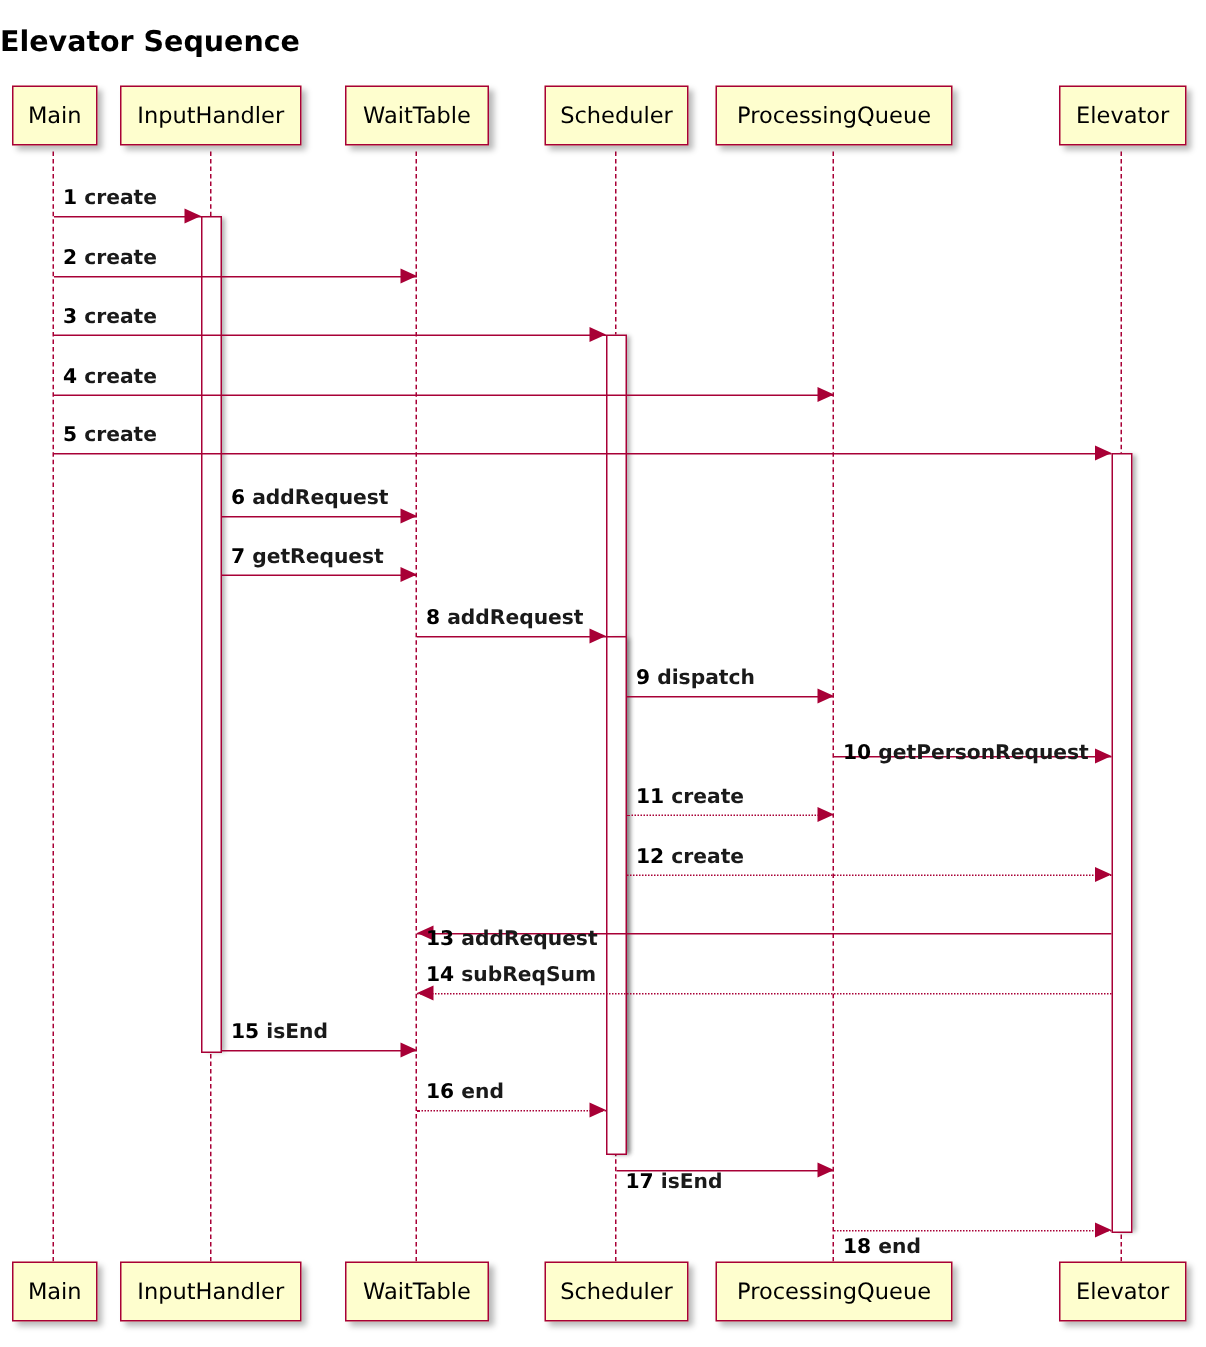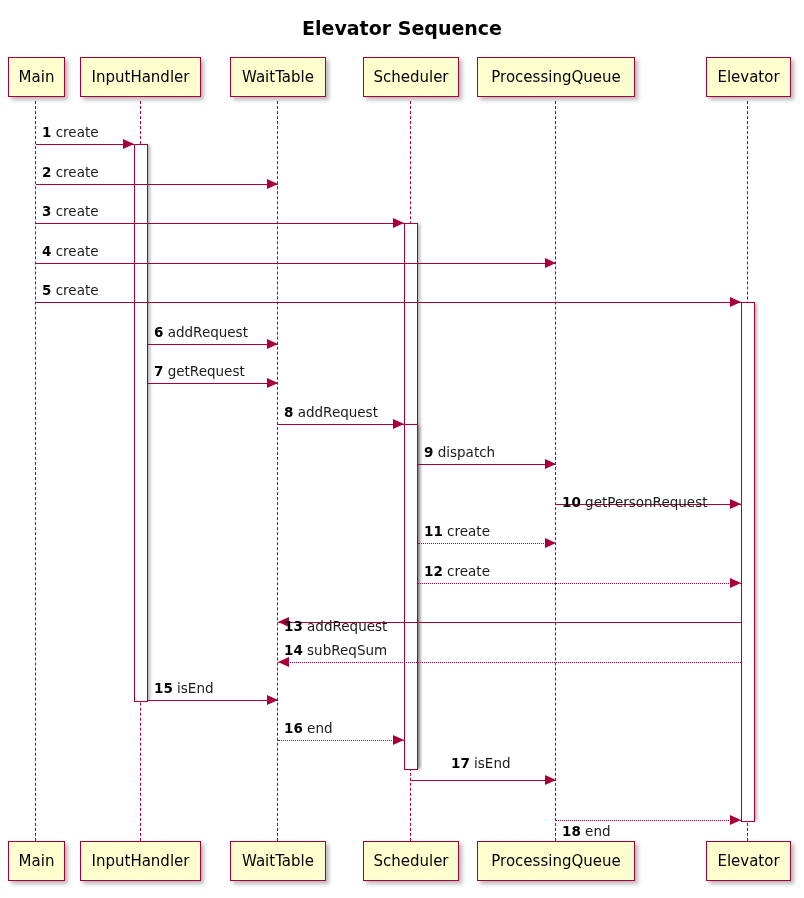--- a/index.html
+++ b/index.html
@@ -7,21 +7,21 @@
     width:804px;height:898px;
     background:#FFFFFF;
     font-family:"DejaVu Sans","Liberation Sans",sans-serif;
     overflow:hidden;
     position:relative;
   }
   #diagram{position:absolute;left:0;top:0;width:804px;height:898px;}
   .title{
     position:absolute;
     top:17px;left:0;width:804px;
-    text-align:center;
+    text-align:left;
     font-size:19px;
     font-weight:bold;
     color:#000000;
     letter-spacing:0px;
   }
   
   .pbox{
     position:absolute;
     background:#FEFECE;
     border:1.6px solid #A80036;
@@ -74,21 +74,21 @@
   }
   
   .mlabel{
     position:absolute;
     font-size:13.5px;
     color:#000000;
     white-space:nowrap;
     line-height:15px;
   }
   .mlabel .num{font-weight:bold;color:#000000;}
-  .mlabel .txt{font-weight:normal;color:#1a1a1a;}
+  .mlabel .txt{font-weight:bold;color:#1a1a1a;}
 </style>
 </head>
 <body>
 
 <div id="diagram">
   <div class="title">Elevator Sequence</div>
 <div class="lifeline" style="left: 35px; top: 101px; height: 740px;"></div>
     <div class="lifeline" style="left: 140px; top: 101px; height: 740px;"></div>
     <div class="lifeline" style="left: 277px; top: 101px; height: 740px;"></div>
     <div class="lifeline" style="left: 410px; top: 101px; height: 740px;"></div>
@@ -177,17 +177,17 @@
     <div class="arrow left" style="left: 278px; top: 657px; z-index: 5;"></div>
     <div class="mlabel" style="left: 284px; top: 643px; z-index: 6;"><span class="num">14</span><span class="txt"> subReqSum</span></div>
     <div class="msgline" style="left: 148px; top: 700px; width: 130px; z-index: 4;"></div>
     <div class="arrow right" style="left: 267px; top: 695px; z-index: 5;"></div>
     <div class="mlabel" style="left: 154px; top: 681px; z-index: 6;"><span class="num">15</span><span class="txt"> isEnd</span></div>
     <div class="msgline dotted" style="left: 278px; top: 740px; width: 126px; z-index: 4;"></div>
     <div class="arrow right" style="left: 393px; top: 735px; z-index: 5;"></div>
     <div class="mlabel" style="left: 284px; top: 721px; z-index: 6;"><span class="num">16</span><span class="txt"> end</span></div>
     <div class="msgline" style="left: 411px; top: 780px; width: 145px; z-index: 4;"></div>
     <div class="arrow right" style="left: 545px; top: 775px; z-index: 5;"></div>
-    <div class="mlabel" style="left: 417px; top: 756px; z-index: 6; margin-left: 34px;"><span class="num">17</span><span class="txt"> isEnd</span></div>
+    <div class="mlabel" style="left: 417px; top: 781px; z-index: 6;"><span class="num">17</span><span class="txt"> isEnd</span></div>
     <div class="msgline dotted" style="left: 556px; top: 820px; width: 185px; z-index: 4;"></div>
     <div class="arrow right" style="left: 730px; top: 815px; z-index: 5;"></div>
     <div class="mlabel" style="left: 562px; top: 824px; z-index: 6; text-align: center;"><span class="num">18</span><span class="txt"> end</span></div>
   </div>
 
 </body></html>

